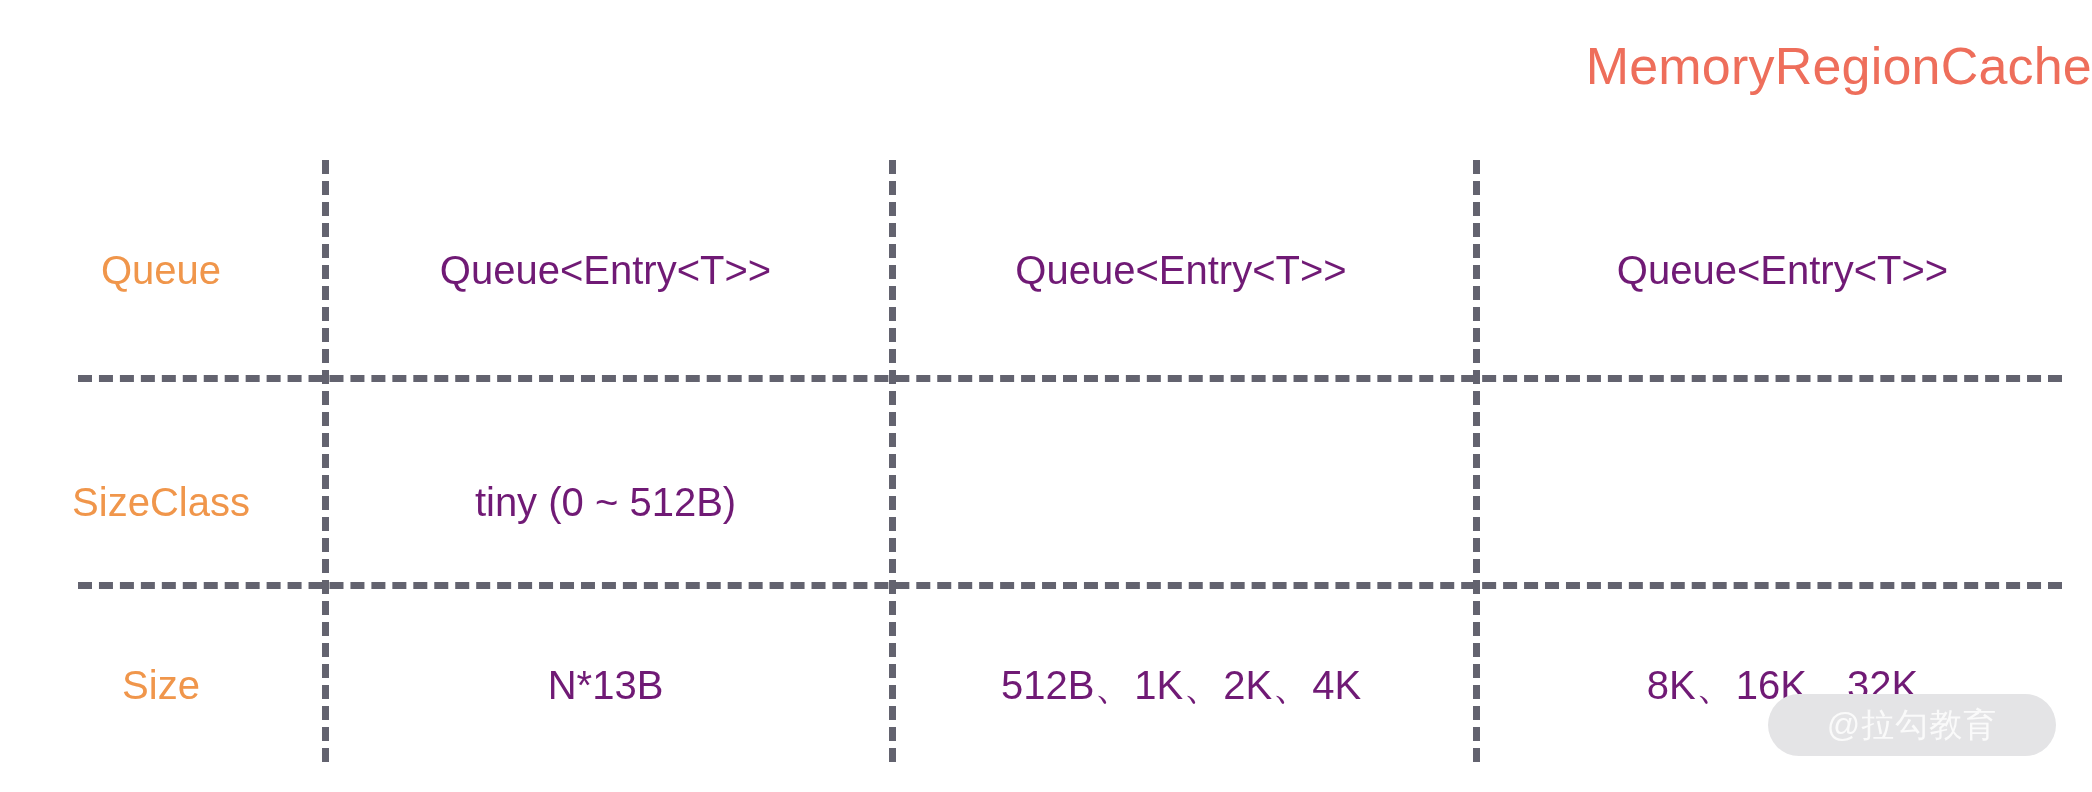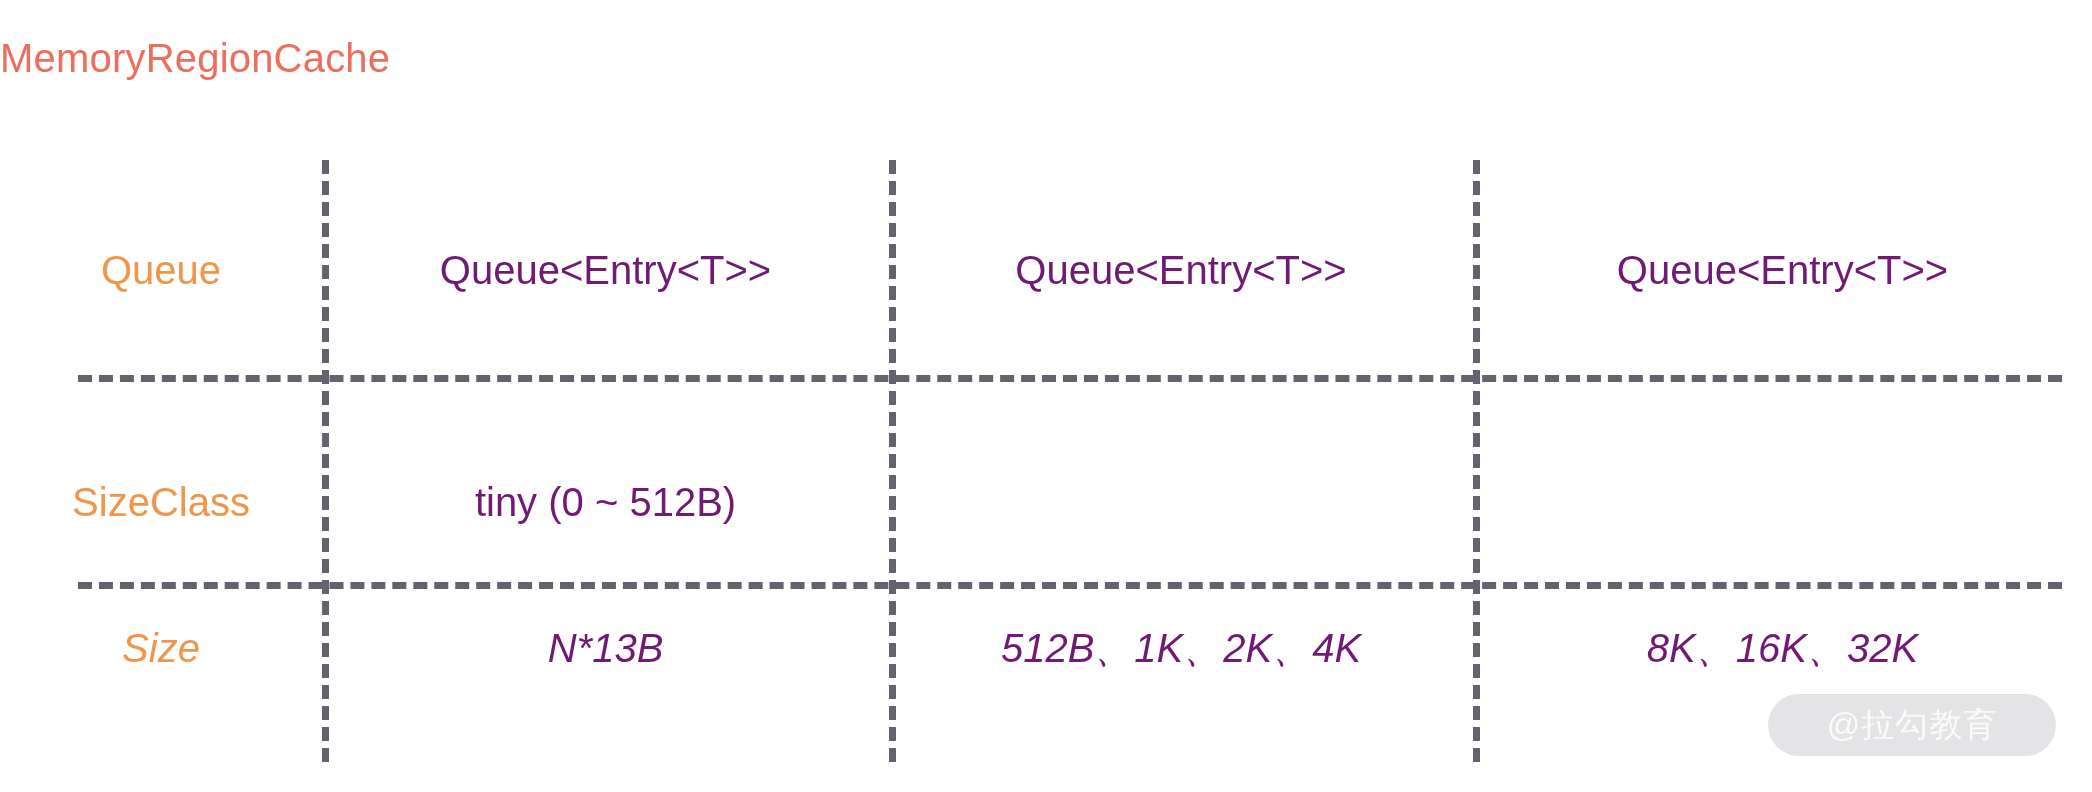--- a/index.html
+++ b/index.html
@@ -20,23 +20,23 @@
     height: 792px;
     background: #ffffff;
   }
 
   
   .diagram-title {
     position: absolute;
     left: 0;
     top: 36px;
     width: 2092px;
-    text-align: left;
+    text-align: right;
     color: #EE6E5B;
-    font-size: 40px;
+    font-size: 52px;
     font-weight: 500;
     letter-spacing: 0.2px;
     white-space: nowrap;
   }
 
   
   .vline {
     position: absolute;
     top: 160px;
     height: 602px;
@@ -70,21 +70,21 @@
   .row-label {
     color: #F0964B;
   }
   .data-cell {
     color: #701a75;
   }
 
   
   .r0 { top: 230px; height: 80px; }
   .r1 { top: 462px; height: 80px; }
-  .r2 { top: 608px; height: 80px; font-style: italic; }
+  .r2 { top: 645px; height: 80px; }
 
   
   .c-label { left: 0px;    width: 322px; }
   .c0      { left: 322px;  width: 567px; }
   .c1      { left: 889px;  width: 584px; }
   .c2      { left: 1473px; width: 619px; }
 
   
   .watermark {
     position: absolute;

